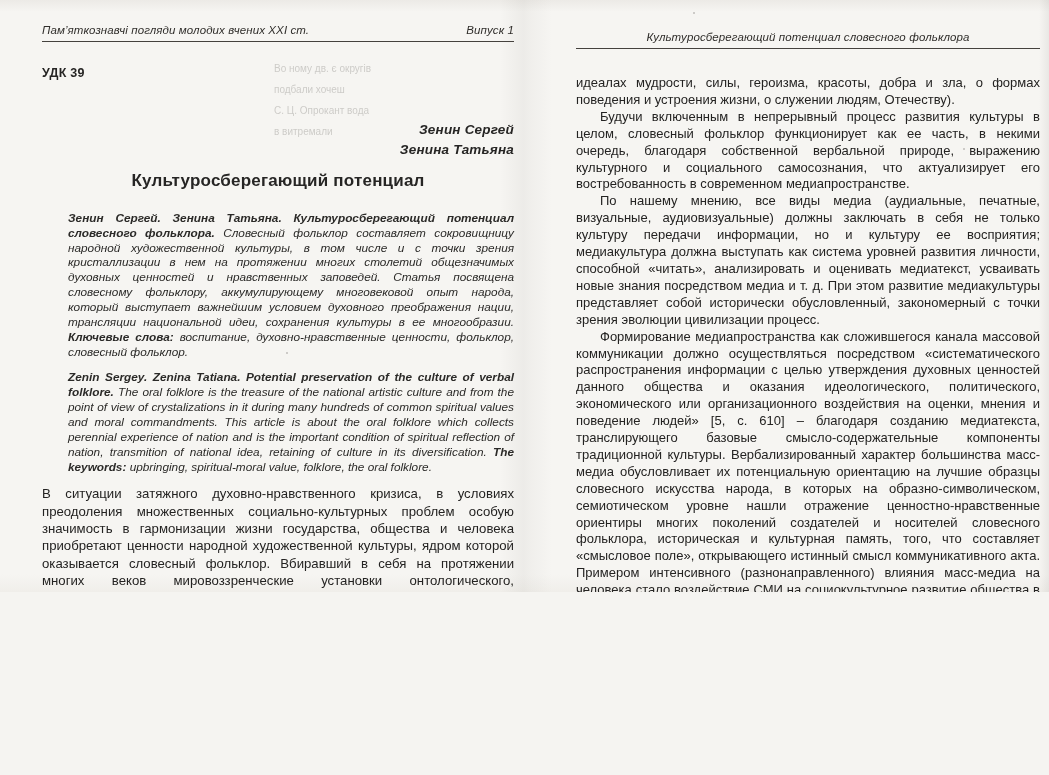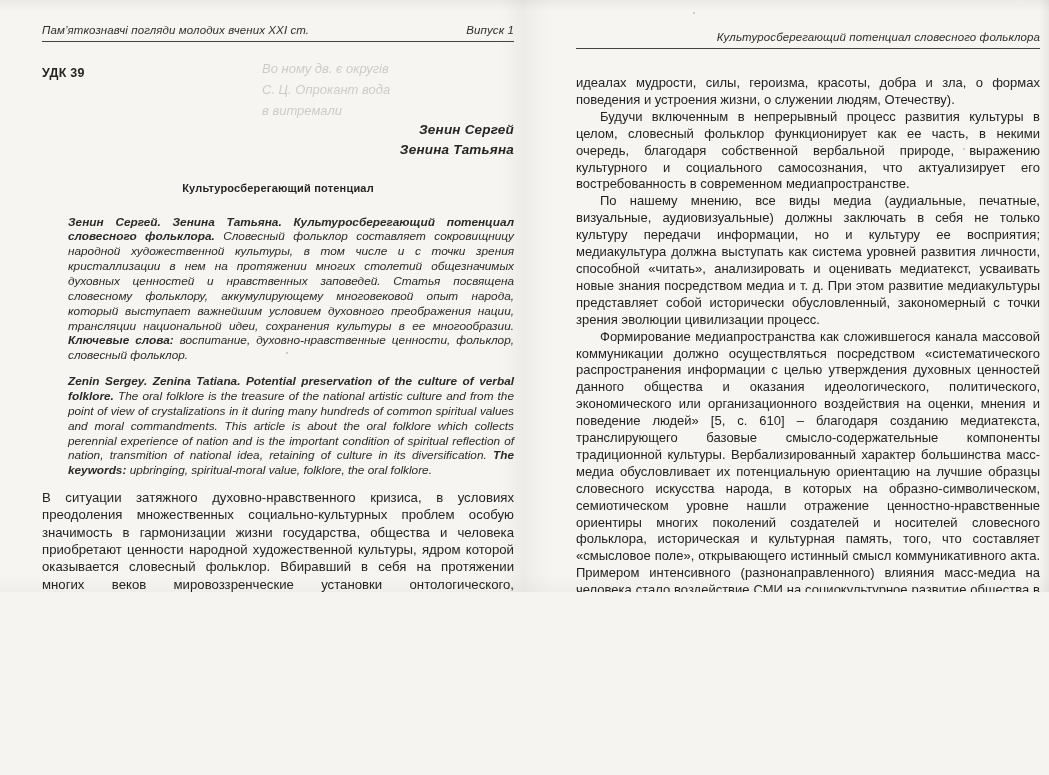--- a/index.html
+++ b/index.html
@@ -25,29 +25,29 @@
   }
   .page{position:absolute;top:0;height:775px;box-sizing:border-box;}
   .page-left{left:0;width:524px;padding:24px 10px 0 42px;}
   .page-right{left:524px;width:525px;padding:31px 9px 0 52px;}
 
   .head-row{
     display:flex;justify-content:space-between;align-items:flex-end;
     font-style:italic;font-size:11.5px;letter-spacing:.1px;
     border-bottom:1.4px solid #45423e;padding-bottom:5px;color:#302e2b;
   }
-  .head-row.right-only{justify-content:flex-end;}
+  .head-row.right-only{justify-content:center;}
 
   .udc{margin-top:24px;font-weight:700;font-size:12.5px;letter-spacing:.3px;}
 
   .authors{margin-top:40px;text-align:right;font-weight:700;font-style:italic;
     font-size:13.5px;line-height:1.45;letter-spacing:.2px;}
 
-  .article-title{margin-top:23px;text-align:center;font-weight:700;
-    font-size:11px;line-height:1.22;letter-spacing:.2px;}
+  .article-title{margin-top:12px;text-align:center;font-weight:700;
+    font-size:17px;line-height:1.22;letter-spacing:.2px;}
 
   .abstract{margin:19px 0 0 26px;font-style:italic;font-size:11.8px;
     line-height:1.26;text-align:justify;color:#2b2a28;}
   .abstract.en{margin-top:11px;}
   .abstract .lead{font-weight:700;}
   .abstract .kw-label{font-weight:700;}
 
   .body-text{margin-top:11px;font-size:13.2px;line-height:1.31;
     text-align:justify;color:#242322;}
   .body-text.continued{text-align-last:justify;}
@@ -58,22 +58,22 @@
   .body-right p.ind{text-indent:24px;}
   .body-right p.continued{text-align-last:justify;}
   .emph{}
 
   .pagenum{position:absolute;font-size:12px;color:#2c2b29;}
   .pagenum.left{left:44px;bottom:26px;}
   .pagenum.right{right:62px;bottom:14px;margin-top:17px;}
 
   
   .bleedthrough{
-    position:absolute;left:262px;top:58px;width:250px;
-    font-style:italic;font-size:13px;line-height:21px;color:#8f8d89;
+    position:absolute;left:274px;top:58px;width:250px;
+    font-size:10px;line-height:21px;color:#8f8d89;
     opacity:.4;filter:blur(.5px);pointer-events:none;
   }
   .bleedthrough div{white-space:nowrap;overflow:hidden;}
   .speck{position:absolute;width:2px;height:2px;border-radius:50%;
     background:#9b9893;opacity:.6;pointer-events:none;}
 </style>
 </head>
 <body>
 
 <div class="spread">
@@ -82,20 +82,21 @@
 
     <div class="head-row">
       <span>Пам’яткознавчі погляди молодих вчених XXI ст.</span>
       <span>Випуск 1</span>
     </div>
 
     <div class="udc">УДК 39</div>
 
     <div class="bleedthrough">
       <div>Во ному дв. є округів</div>
+      <div>подбали хочеш</div>
       <div>С. Ц. Опрокант вода</div>
       <div>в витремали</div>
     </div>
 
     <div class="authors">
       <div>Зенин Сергей</div>
       <div>Зенина Татьяна</div>
     </div>
 
     <h1 class="article-title" style="margin-bottom:0;">

